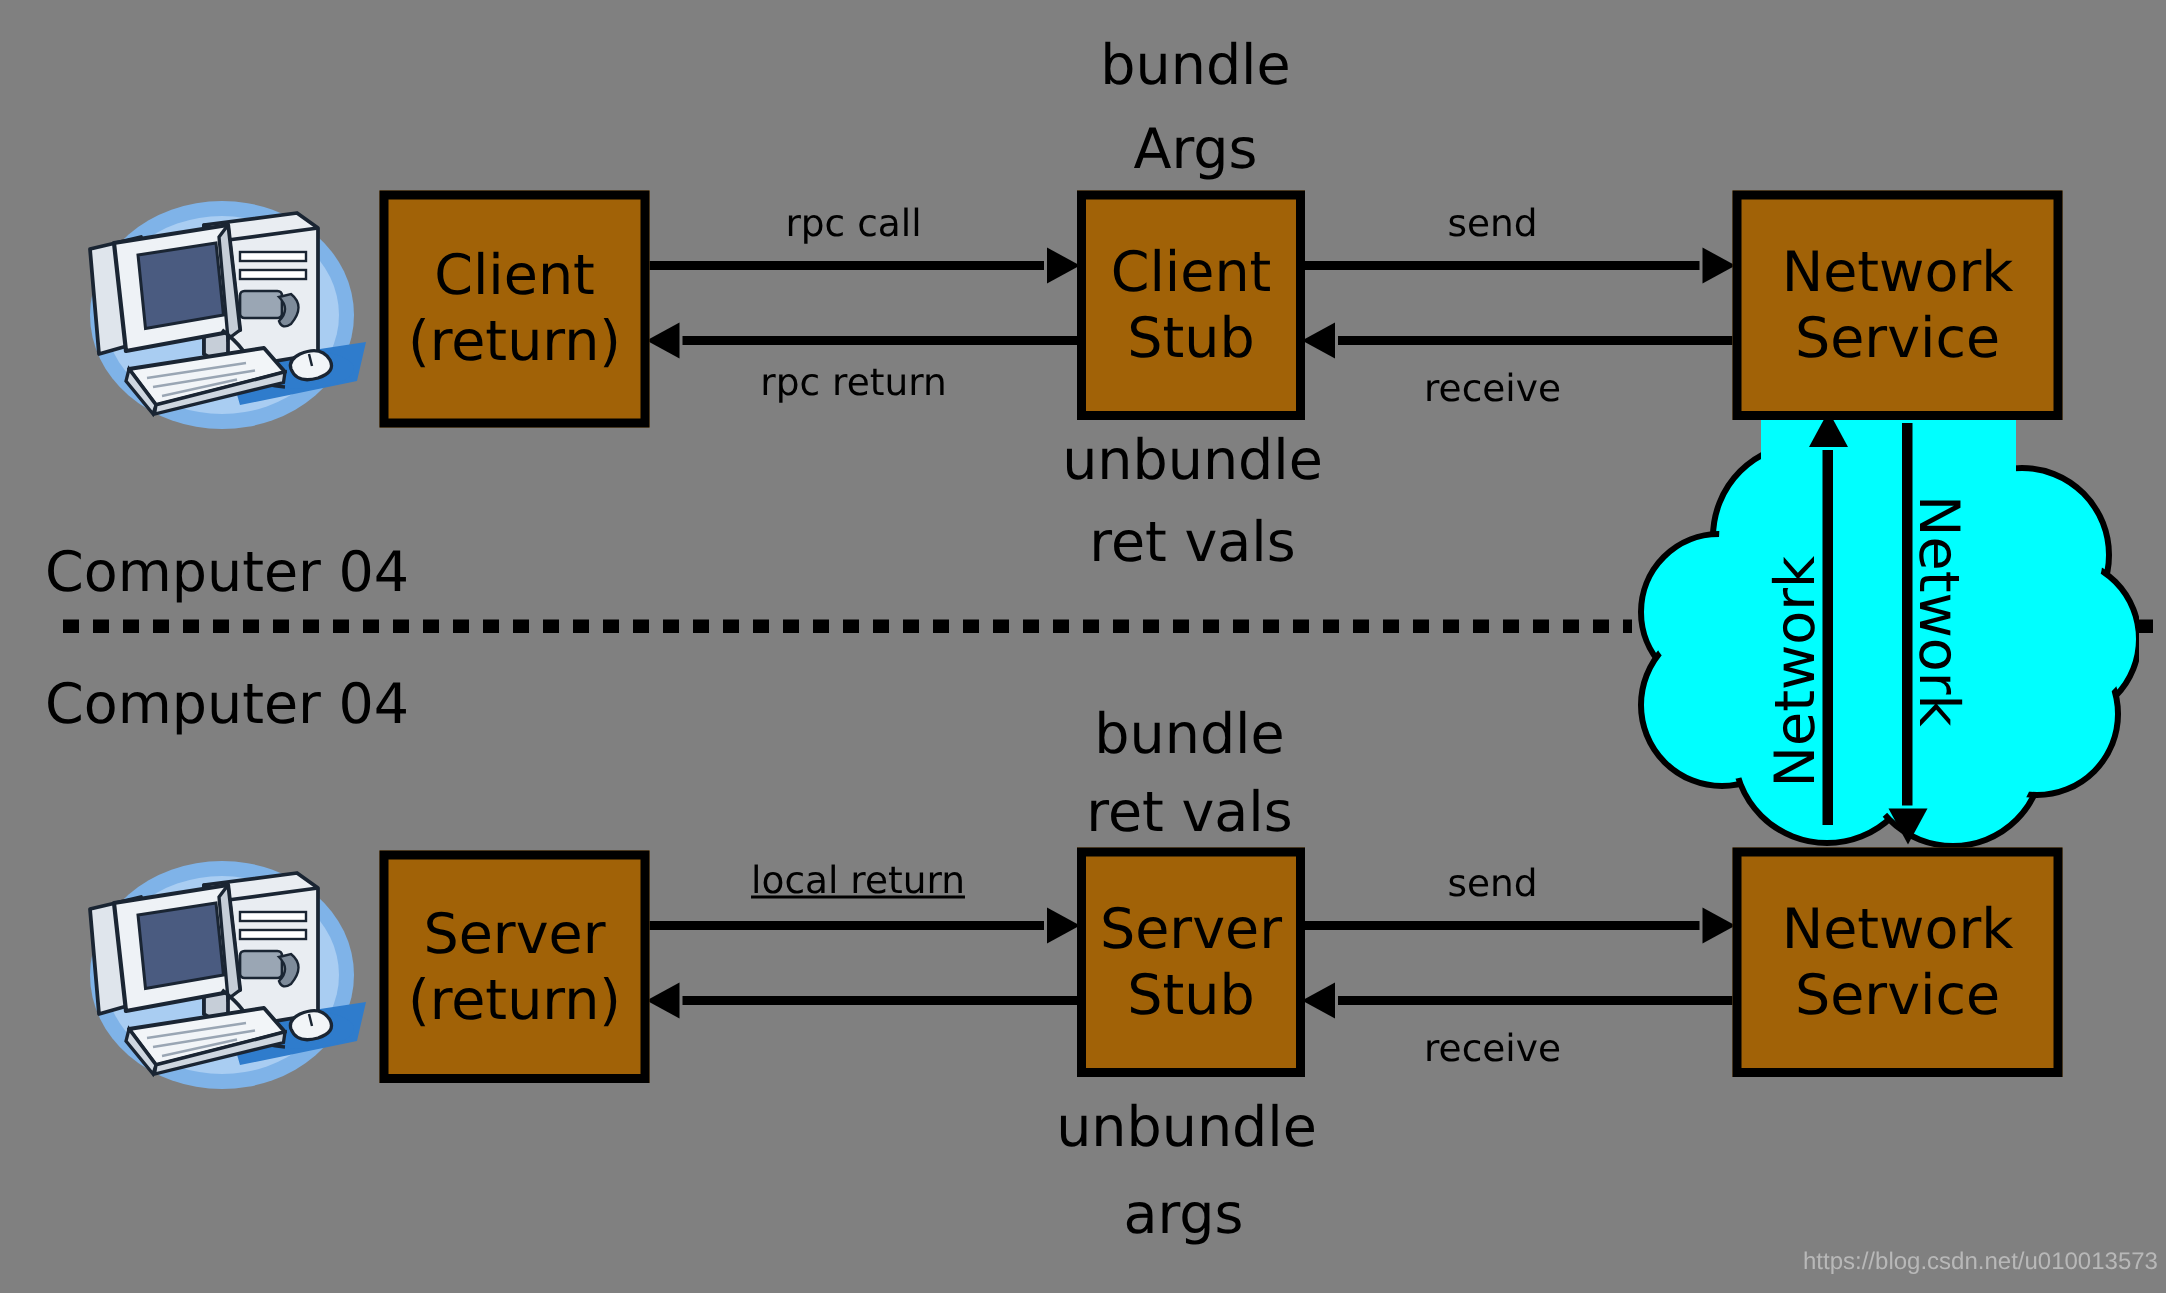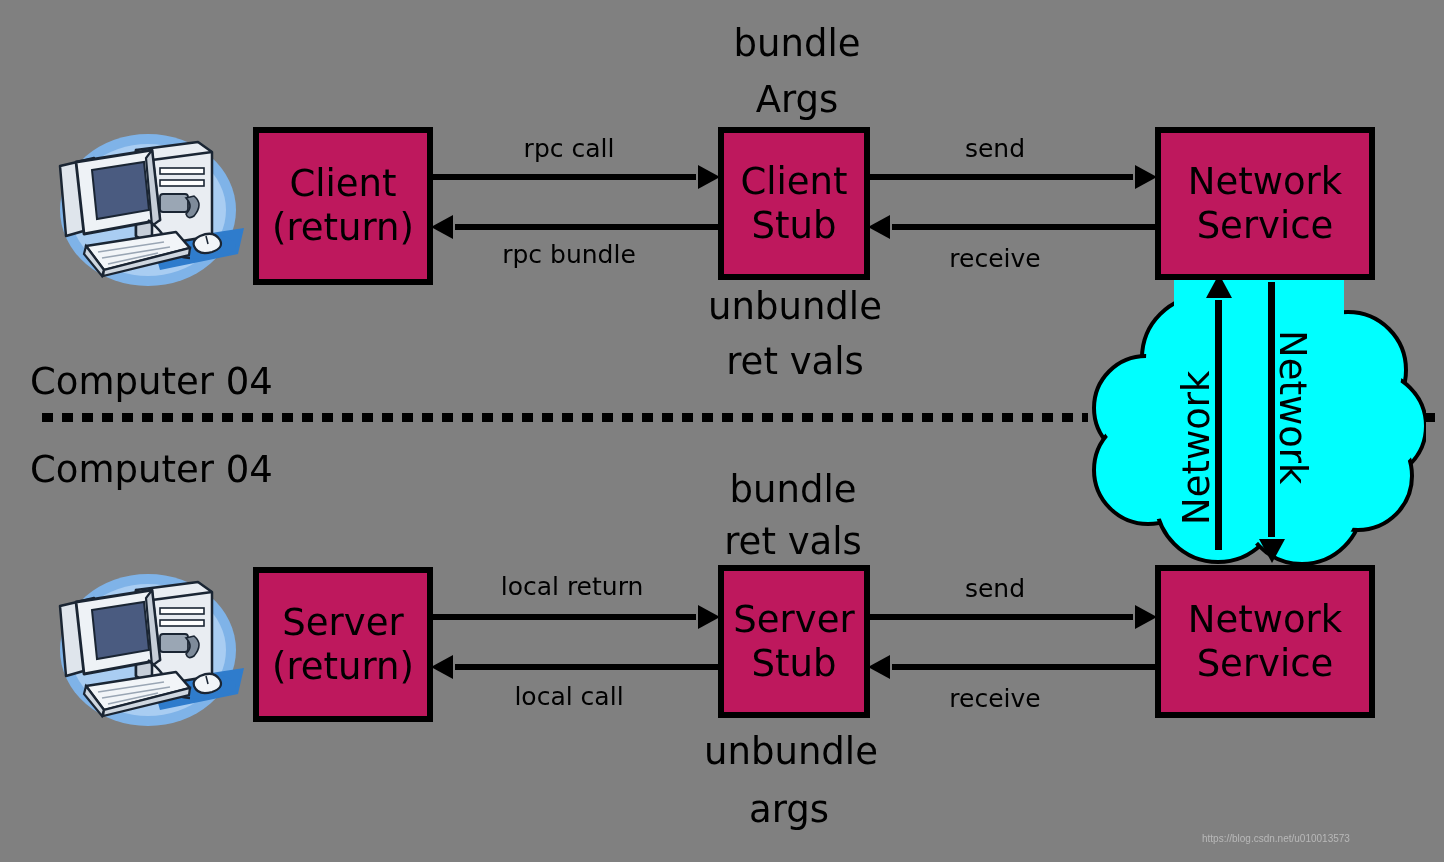--- a/index.html
+++ b/index.html
@@ -12,21 +12,21 @@
     width: 1444px;
     height: 862px;
     background: #808080;
     overflow: hidden;
     font-family: "DejaVu Sans", sans-serif;
   }
 
   
   .node-box {
     position: absolute;
-    background: #be185d;
+    background: #a16207;
     border: 6px solid #000000;
     box-sizing: border-box;
     display: flex;
     flex-direction: column;
     align-items: center;
     justify-content: center;
     color: #000;
     line-height: 1.18;
     text-align: center;
     font-size: 37px;
@@ -120,21 +120,21 @@
   .cloud-label.ccw { transform-origin: 0 0; transform: rotate(-90deg); }
   .cloud-label.cw  { transform-origin: 0 0; transform: rotate(90deg); }
 
   
   .computer { position: absolute; z-index: 5; }
 
   
   .watermark {
     position: absolute;
     color: #b8b8b8;
-    font-size: 10px;
+    font-size: 16px;
     font-family: "Liberation Sans", sans-serif;
     white-space: nowrap;
     z-index: 9;
   }
 </style>
 </head>
 <body>
 
 <div id="stage">
 
@@ -238,26 +238,25 @@
   <div class="harrow right" style="left:870px; top:174px; width:263px;"></div>
   <div class="harrow left" style="left:892px; top:224px; width:263px;"></div>
 
   <div class="harrow right" style="left:433px; top:614px; width:263px;"></div>
   <div class="harrow left" style="left:455px; top:664px; width:263px;"></div>
 
   <div class="harrow right" style="left:870px; top:614px; width:263px;"></div>
   <div class="harrow left" style="left:892px; top:664px; width:263px;"></div>
 
   <div class="label center" style="left:569px; top:134px;">rpc call</div>
-  <div class="label center" style="left:569px; top:240px;">rpc bundle</div>
+  <div class="label center" style="left:569px; top:240px;">rpc return</div>
   <div class="label center" style="left:995px; top:134px;">send</div>
   <div class="label center" style="left:995px; top:244px;">receive</div>
 
-  <div class="label center" style="left:572px; top:572px;">local return</div>
-  <div class="label center" style="left:569px; top:682px;">local call</div>
+  <div class="label center" style="left:572px; top:572px;text-decoration:underline;">local return</div>
   <div class="label center" style="left:995px; top:574px;">send</div>
   <div class="label center" style="left:995px; top:684px;">receive</div>
 
   <div class="label center big" style="left:797px; top:22px;">bundle</div>
   <div class="label center big" style="left:797px; top:78px;">Args</div>
   <div class="label center big" style="left:795px; top:285px;">unbundle</div>
   <div class="label center big" style="left:795px; top:340px;">ret vals</div>
 
   <div class="label center big" style="left:793px; top:468px;">bundle</div>
   <div class="label center big" style="left:793px; top:520px;">ret vals</div>

